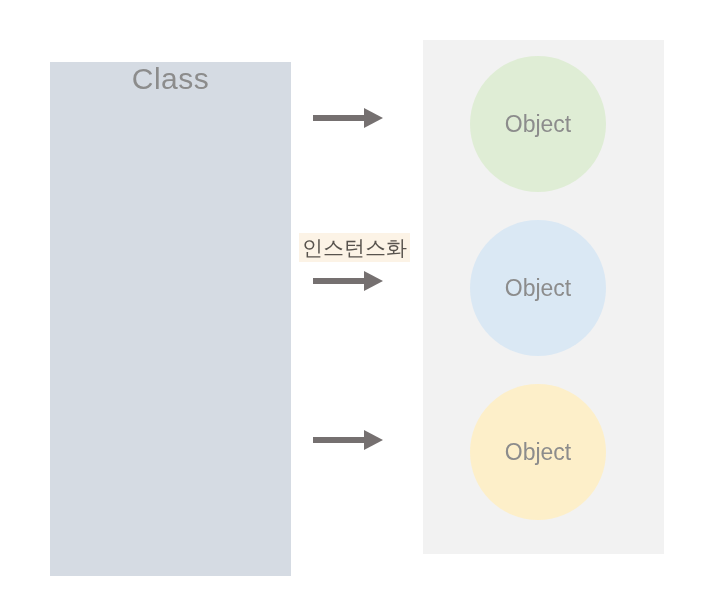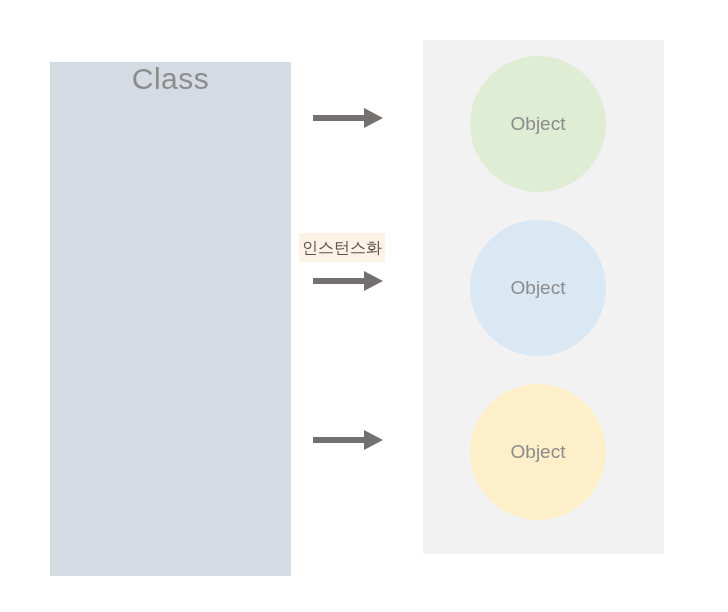--- a/index.html
+++ b/index.html
@@ -47,39 +47,39 @@
     height: 136px;
     border-radius: 50%;
     display: flex;
     align-items: center;
     justify-content: center;
   }
   .circle-1 { top: 16px;  background: #dfedd5; }
   .circle-2 { top: 180px; background: #dae8f4; }
   .circle-3 { top: 344px; background: #fdefc9; }
   .object-label {
-    font-size: 19px;
+    font-size: 23px;
     color: #8c8c8c;
     text-align: center;
   }
   .arrow {
     position: absolute;
     left: 313px;
     width: 70px;
     height: 24px;
   }
   .arrow svg { display: block; width: 70px; height: 24px; }
   .arrow-1 { top: 106px; }
   .arrow-2 { top: 269px; }
   .arrow-3 { top: 428px; }
   .tag-label {
     position: absolute;
     background: #fcf3e6;
     color: #57524d;
-    font-size: 16px;
+    font-size: 21px;
     line-height: 29px;
     padding: 0 3px;
     white-space: nowrap;
   }
   .tag-instantiation { left: 299px; top: 233px; }
   .tag-instance { left: 494px; top: 539px; }
 </style>
 </head>
 <body>
 

